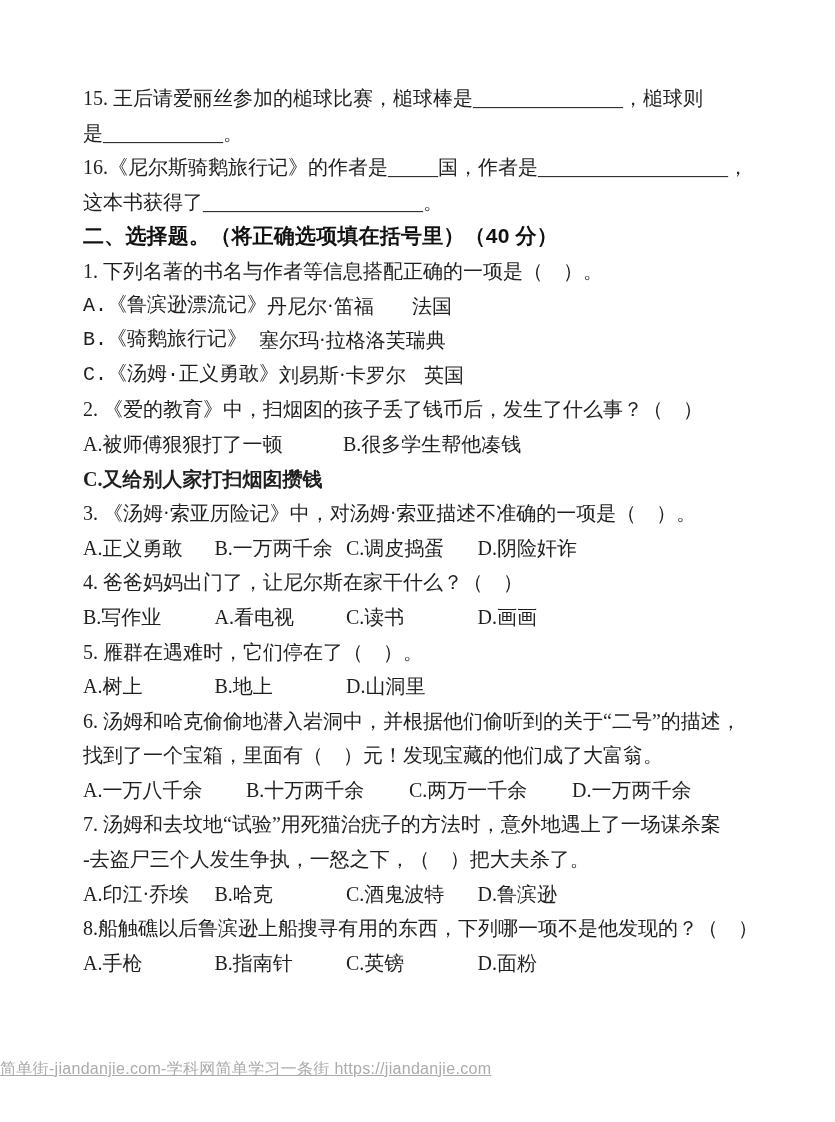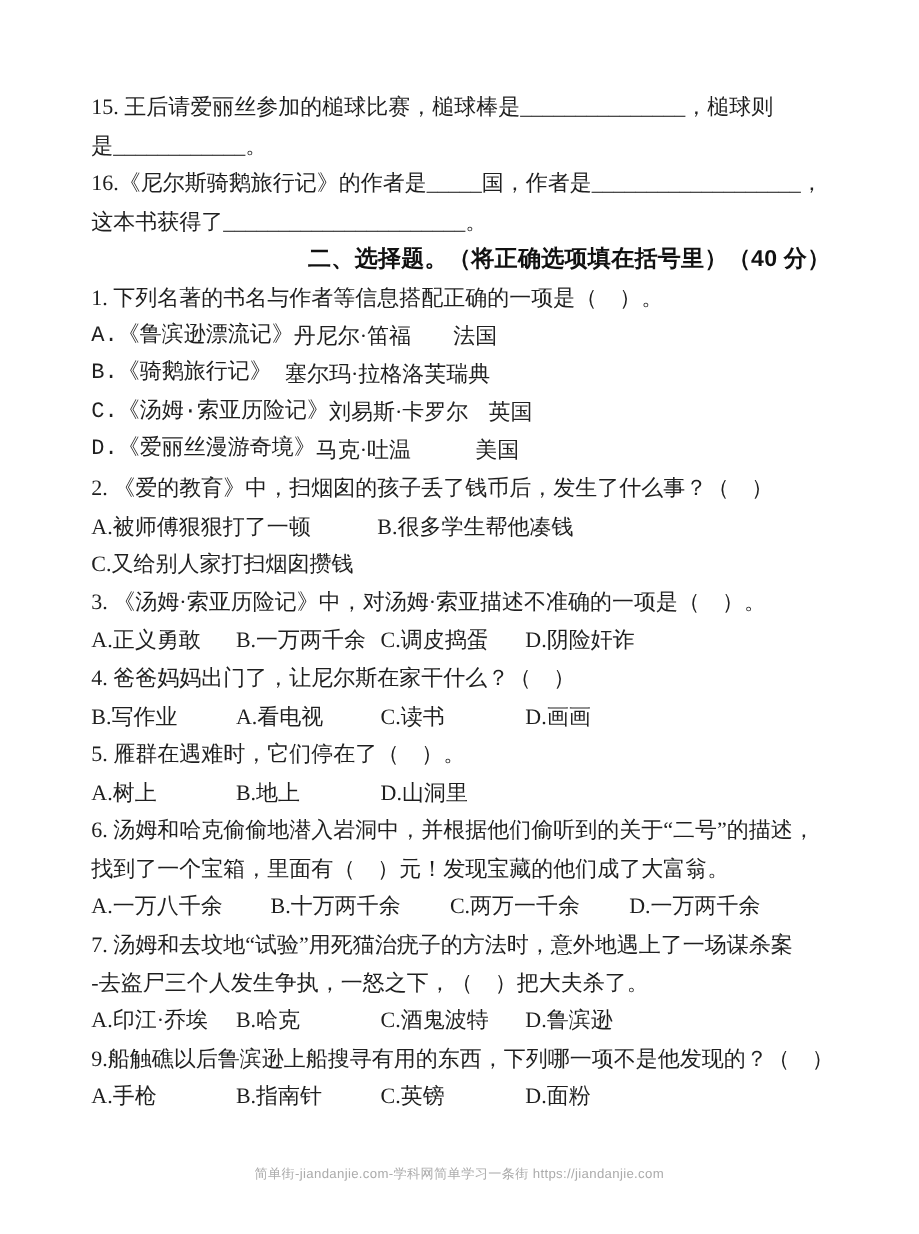--- a/index.html
+++ b/index.html
@@ -23,46 +23,46 @@
     line-height: 34.6px;
     font-size: 20px;
     white-space: nowrap;
   }
   .heading {
     font-family: "Liberation Sans", "DejaVu Sans", sans-serif;
     font-weight: 700;
     font-size: 21px;
     letter-spacing: 0.2px;
     color: #111111;
-    text-align: right;
   }
   .row { display: flex; }
   .row span { flex: none; }
   
   .c-book   { min-width: 176px; font-family: Liberation Mono, monospace; }
   .c-author { min-width: 145px; }
   
   .row4 span { width: 131.5px; }
   .row4 span:last-child { width: auto; }
   
   .row4.wide span { width: 163px; }
   .row4.wide span:last-child { width: auto; }
   
   .row2 .c2-first  { width: 260px; }
-  .row2.alt .c2-first { width: 275px; }
+  .row2.alt .c2-first { width: 275px; font-weight: bold; }
   .footer {
     position: absolute;
     left: 0;
     right: 0;
     top: 1059px;
-    text-align: center;
+    text-align: left;
     font-family: "Liberation Sans", "DejaVu Sans", sans-serif;
-    font-size: 12px;
+    font-size: 16px;
     letter-spacing: 0.3px;
     color: #ababab;
+    text-decoration: underline;
   }
 </style>
 </head>
 <body>
 
 <div class="page">
   <div class="content">
 
     <div class="line">15. 王后请爱丽丝参加的槌球比赛，槌球棒是_______________，槌球则</div>
     <div class="line">是____________。</div>
@@ -76,28 +76,23 @@
       <span class="c-book">A.《鲁滨逊漂流记》</span>
       <span class="c-author">丹尼尔·笛福</span>
       <span>法国</span>
     </div>
     <div class="line row">
       <span class="c-book">B.《骑鹅旅行记》</span>
       <span class="c-author">塞尔玛·拉格洛芙</span>
       <span>瑞典</span>
     </div>
     <div class="line row">
-      <span class="c-book">C.《汤姆·索亚历险记》</span>
+      <span class="c-book">C.《汤姆·正义勇敢》</span>
       <span class="c-author">刘易斯·卡罗尔</span>
       <span>英国</span>
-    </div>
-    <div class="line row">
-      <span class="c-book">D.《爱丽丝漫游奇境》</span>
-      <span class="c-author">马克·吐温</span>
-      <span>美国</span>
     </div>
 
     <div class="line">2. 《爱的教育》中，扫烟囱的孩子丢了钱币后，发生了什么事？（　）</div>
     <div class="line row row2">
       <span class="c2-first">A.被师傅狠狠打了一顿</span>
       <span>B.很多学生帮他凑钱</span>
     </div>
     <div class="line row row2 alt">
       <span class="c2-first">C.又给别人家打扫烟囱攒钱</span>
     </div>
@@ -136,21 +131,21 @@
 
     <div class="line">7. 汤姆和去坟地“试验”用死猫治疣子的方法时，意外地遇上了一场谋杀案</div>
     <div class="line">-去盗尸三个人发生争执，一怒之下，（　）把大夫杀了。</div>
     <div class="line row row4">
       <span>A.印江·乔埃</span>
       <span>B.哈克</span>
       <span>C.酒鬼波特</span>
       <span>D.鲁滨逊</span>
     </div>
 
-    <div class="line">9.船触礁以后鲁滨逊上船搜寻有用的东西，下列哪一项不是他发现的？（　）</div>
+    <div class="line">8.船触礁以后鲁滨逊上船搜寻有用的东西，下列哪一项不是他发现的？（　）</div>
     <div class="line row row4">
       <span>A.手枪</span>
       <span>B.指南针</span>
       <span>C.英镑</span>
       <span>D.面粉</span>
     </div>
 
   </div>
 
   <div class="footer">简单街-jiandanjie.com-学科网简单学习一条街 https://jiandanjie.com</div>

